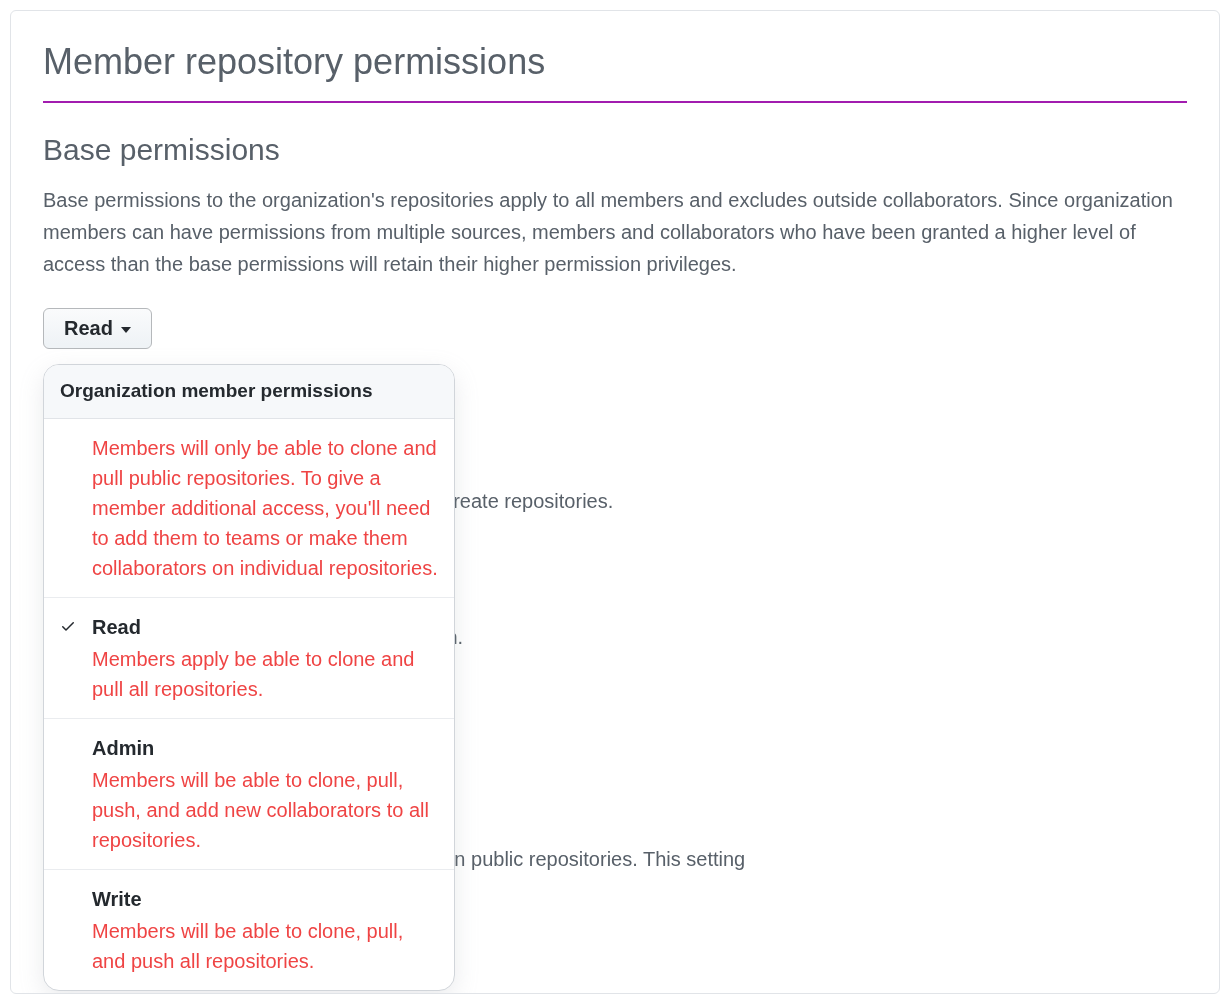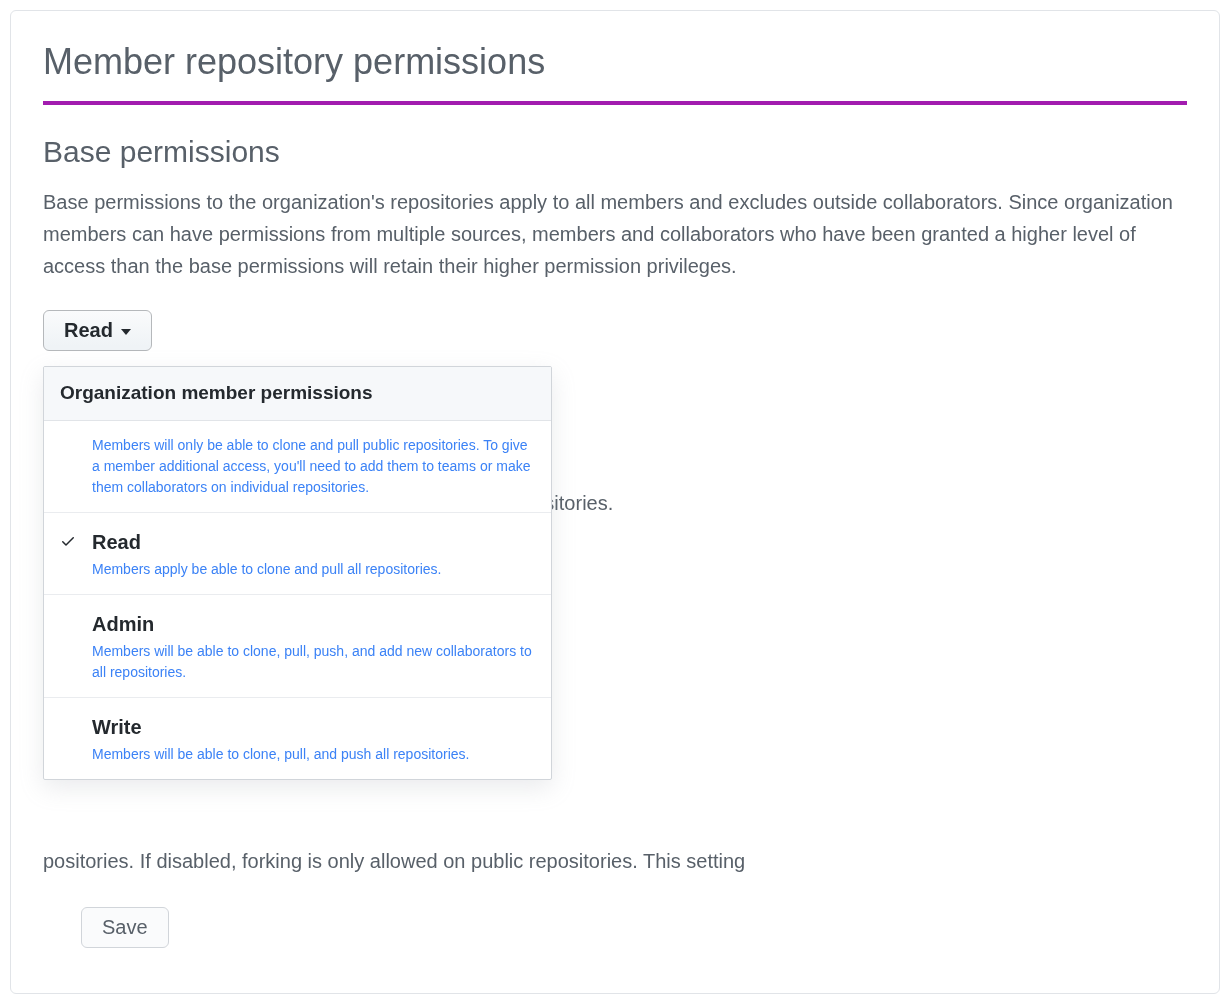--- a/index.html
+++ b/index.html
@@ -22,21 +22,21 @@
       width: 1210px;
       height: 984px;
       overflow: hidden;
       position: relative;
     }
     .page-title {
       font-size: 36px;
       font-weight: 400;
       color: #586069;
       padding-bottom: 12px;
-      border-bottom: 4px solid #a21caf;
+      border-bottom: 2px solid #a21caf;
       margin-bottom: 24px;
     }
     .section-title {
       font-size: 30px;
       font-weight: 400;
       color: #586069;
       margin-bottom: 12px;
     }
     .section-description {
       font-size: 20px;
@@ -66,24 +66,24 @@
       height: 0;
       border-left: 5px solid transparent;
       border-right: 5px solid transparent;
       border-top: 6px solid #24292e;
       margin-top: 2px;
     }
     .dropdown-menu {
       position: absolute;
       top: 56px;
       left: 0;
-      width: 509px;
+      width: 412px;
       background: #ffffff;
       border: 1px solid #d1d5da;
-      border-radius: 2px;
+      border-radius: 16px;
       box-shadow: 0 8px 24px rgba(149, 157, 165, 0.2);
       z-index: 100;
       overflow: hidden;
     }
     .dropdown-header {
       padding: 12px 16px;
       font-size: 19px;
       font-weight: 600;
       color: #24292e;
       background: #f6f8fa;
@@ -105,22 +105,22 @@
       width: 16px;
       height: 16px;
     }
     .option-title {
       font-size: 20px;
       font-weight: 600;
       color: #24292e;
       margin-bottom: 2px;
     }
     .option-description {
-      font-size: 14px;
-      color: #3b82f6;
+      font-size: 20px;
+      color: #ef4444;
       line-height: 1.5;
     }
     .background-content {
       position: relative;
       z-index: 1;
     }
     .bg-text {
       font-size: 20px;
       color: #586069;
       margin-bottom: 36px;

